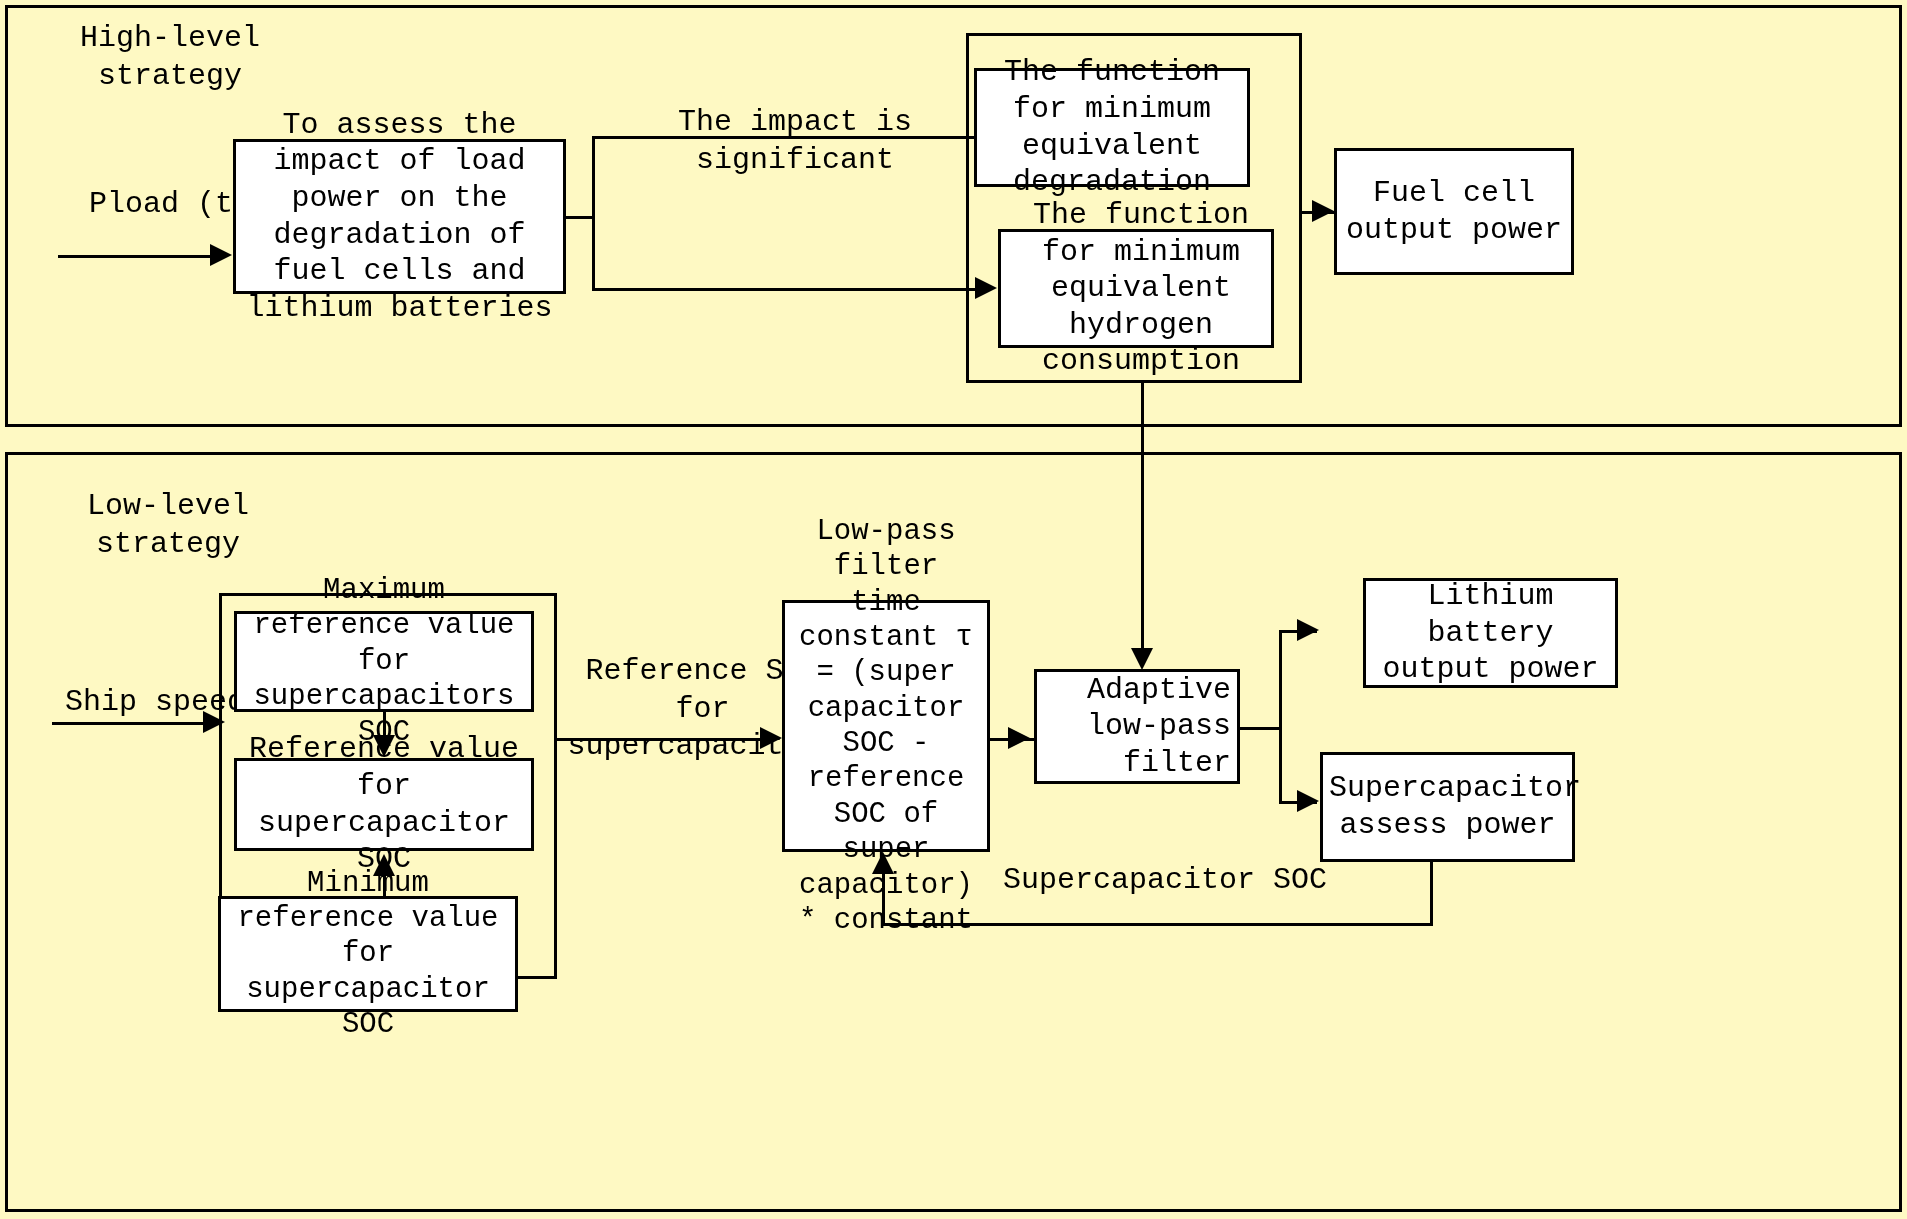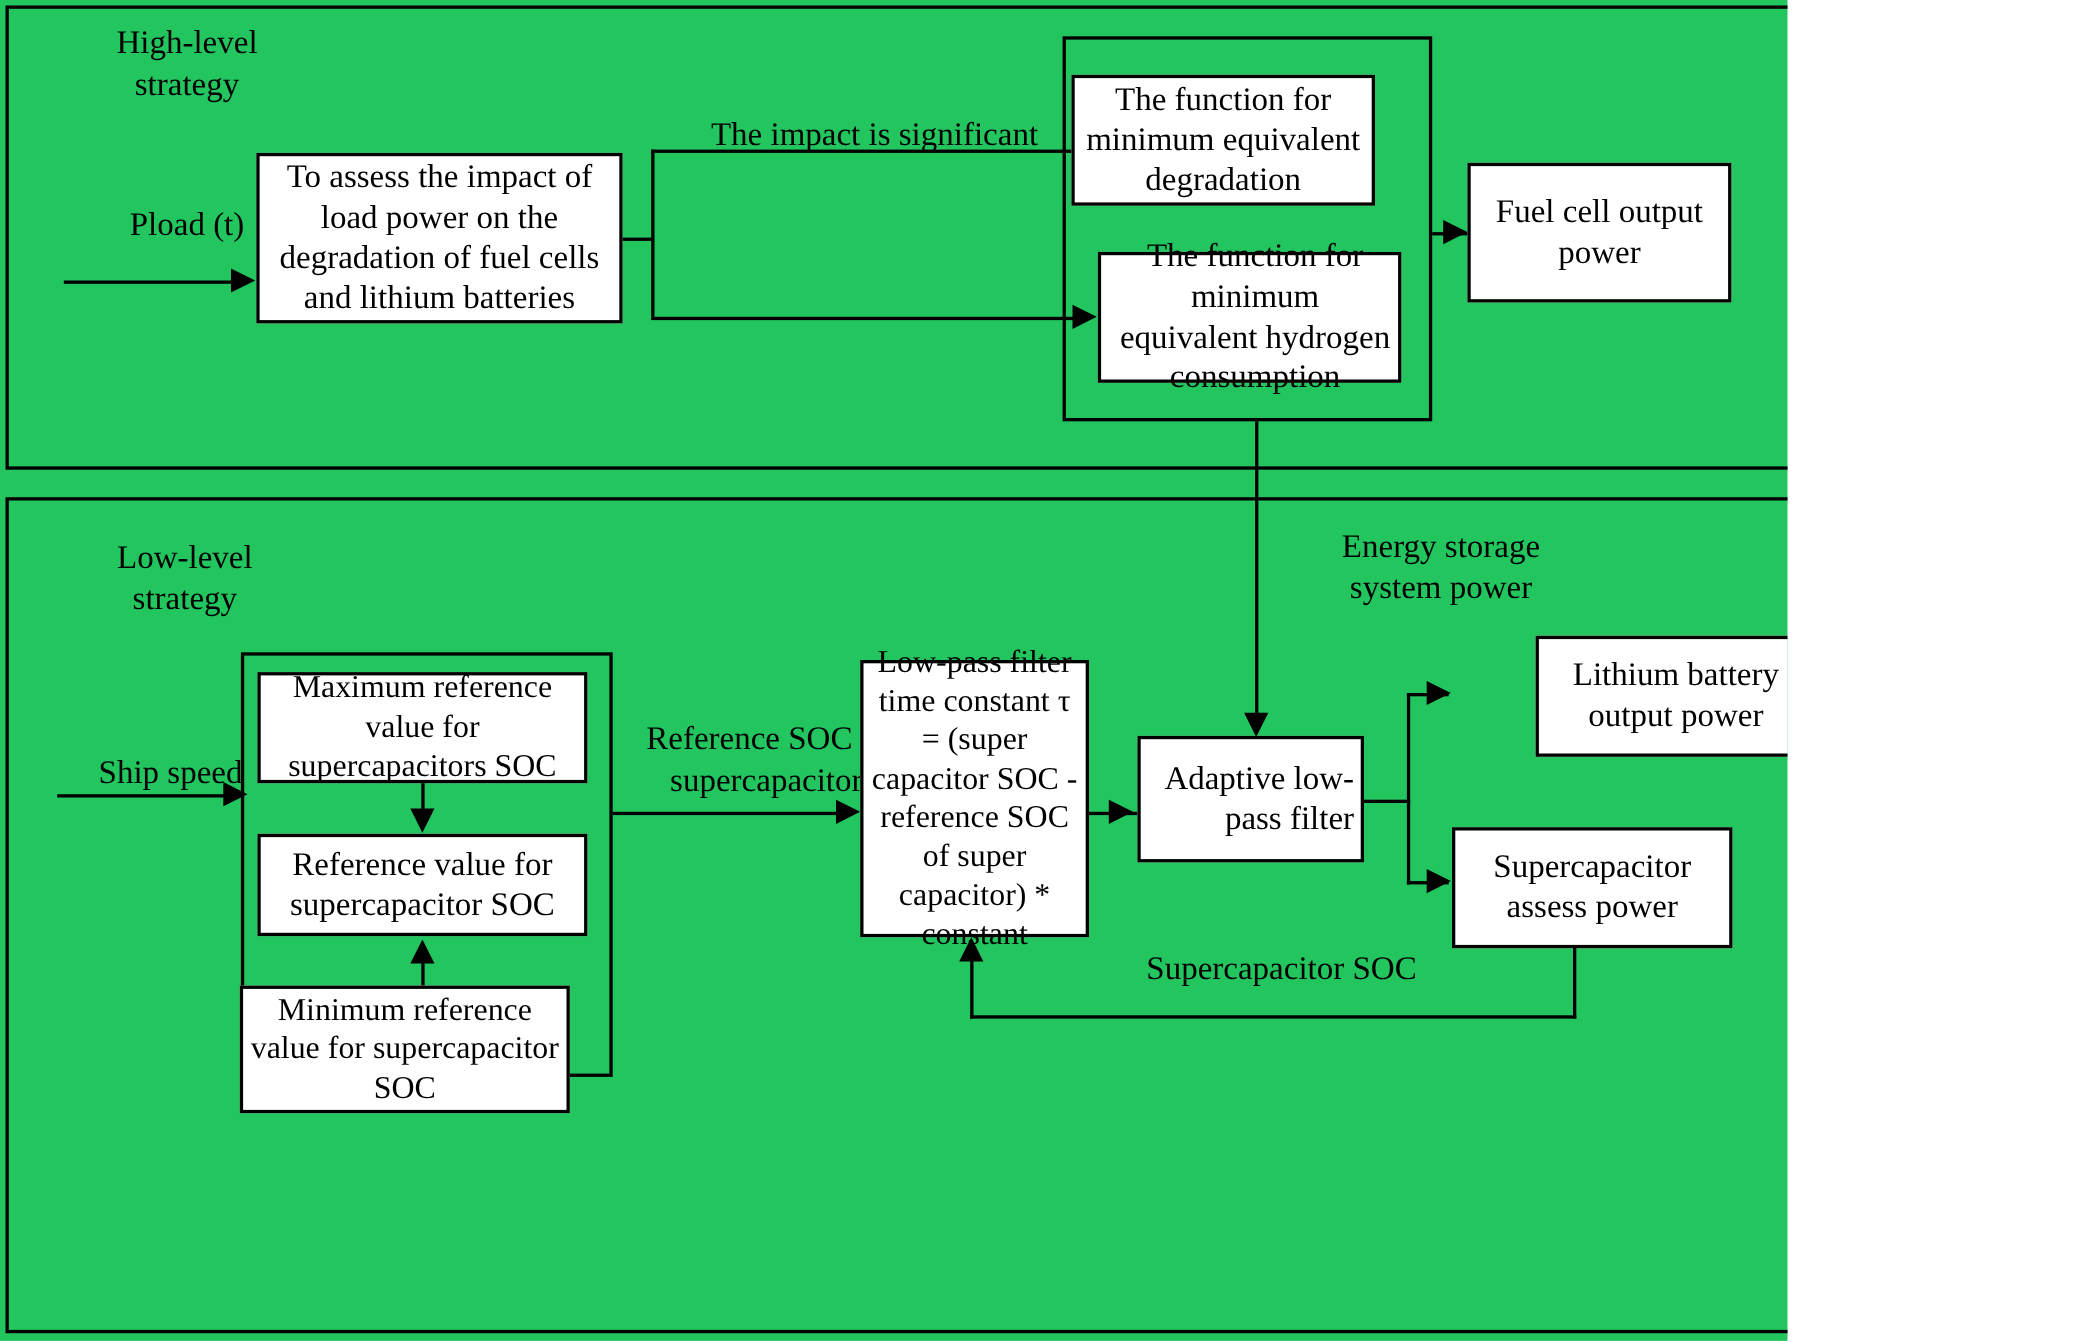--- a/index.html
+++ b/index.html
@@ -2,24 +2,24 @@
 <html><head>
 <meta charset="utf-8">
 <style>
   html, body {
     margin: 0;
     padding: 0;
     background: #ffffff;
   }
   #canvas {
     position: relative;
-    width: 1625px;
+    width: 1907px;
     height: 1219px;
-    background: #22c55e;
-    font-family: Liberation Serif, serif;
+    background: #fef9c3;
+    font-family: Liberation Mono, monospace;
     color: #000000;
     overflow: hidden;
   }
   
   .panel {
     position: absolute;
     border: 3px solid #000;
     box-sizing: border-box;
     background: transparent;
   }
@@ -129,22 +129,20 @@
 
   <div class="hline" style="left:1302px; top:211px; width:36px;"></div>
   <div class="arrow-r" style="left:1312px; top:200px;"></div>
 
   <div class="box fs30" style="left:1334px; top:148px; width:240px; height:127px;">
     <span>Fuel cell output power</span>
   </div>
 
   <div class="vline" style="left:1141px; top:383px; height:275px;"></div>
   <div class="arrow-d" style="left:1131px; top:648px;"></div>
-  <div class="label fs30" style="left:1155px; top:478px; width:310px; text-align:center;">Energy storage
-system power</div>
 
   <div class="panel" style="left:5px; top:452px; width:1897px; height:760px;"></div>
 
   <div class="label fs30" style="left:58px; top:488px; width:220px;">Low-level
 strategy</div>
 
   <div class="label fs30" style="left:60px; top:684px; width:190px;">Ship speed</div>
   <div class="hline" style="left:52px; top:722px; width:155px;"></div>
   <div class="arrow-r" style="left:203px; top:711px;"></div>
 
@@ -182,21 +180,21 @@
 
   <div class="box fs30" style="left:1034px; top:669px; width:206px; height:115px;text-align:right;">
     <span>Adaptive low-pass filter</span>
   </div>
 
   <div class="hline" style="left:1240px; top:727px; width:42px;"></div>
   <div class="vline" style="left:1279px; top:630px; height:174px;"></div>
 
   <div class="hline" style="left:1279px; top:630px; width:38px;"></div>
   <div class="arrow-r" style="left:1297px; top:619px;"></div>
-  <div class="box fs30" style="left:1396px; top:578px; width:255px; height:110px;">
+  <div class="box fs30" style="left:1363px; top:578px; width:255px; height:110px;">
     <span>Lithium battery output power</span>
   </div>
 
   <div class="hline" style="left:1279px; top:801px; width:38px;"></div>
   <div class="arrow-r" style="left:1297px; top:790px;"></div>
   <div class="box fs30" style="left:1320px; top:752px; width:255px; height:110px;">
     <span>Supercapacitor assess power</span>
   </div>
 
   <div class="vline" style="left:1430px; top:860px; height:66px;"></div>

